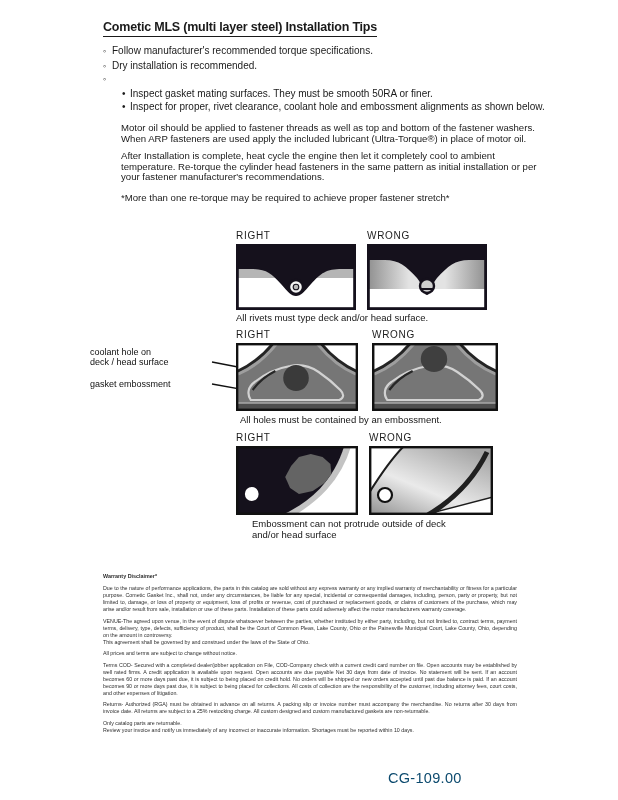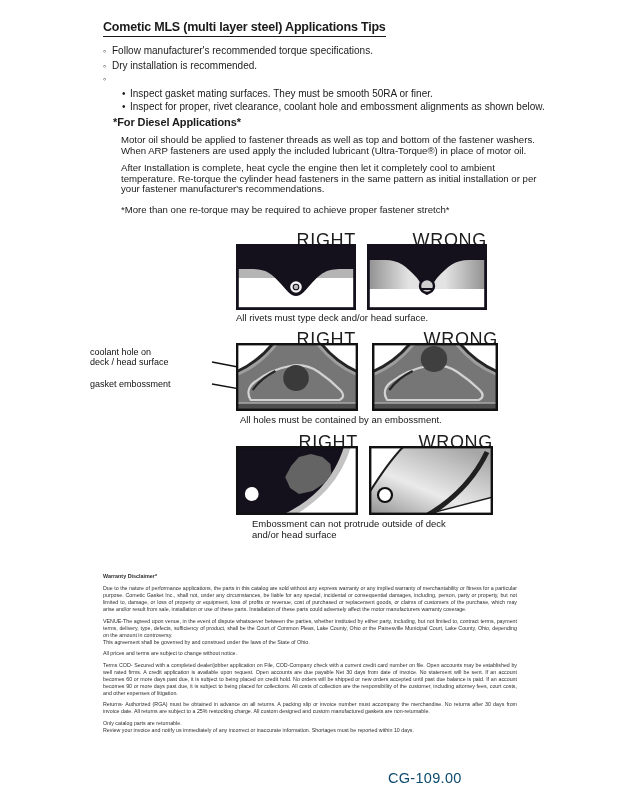--- a/index.html
+++ b/index.html
@@ -22,39 +22,39 @@
   .b-row.sub { padding-left:19px; }
   .b-row.sub .mark { font-size:10px; width:8px; }
 
   
   .diesel { left:113px; top:116px; width:428px; }
   .diesel h2 { font-size:11px; font-weight:bold; letter-spacing:-0.1px; }
   .diesel p  { font-size:9.6px; line-height:10.6px; margin-top:7px;margin-left:8px; }
   .diesel .note { margin-top:10px; }
 
   
-  .dg-label { font-size:18px; letter-spacing:0.7px; text-align:right; color:#1c1c1c; }
+  .dg-label { font-size:10px; letter-spacing:0.7px; text-align:left; color:#1c1c1c; }
   .dg-box { line-height:0; }
   .caption { font-size:9.5px; line-height:11px; color:#161616; }
   .callout { font-size:9px; line-height:10px; text-align:left; color:#111; }
 
   
   .disclaimer { left:103px; top:573px; width:414px; color:#2e2e2e; }
   .disclaimer .dh { font-size:5.4px; font-weight:bold; margin-bottom:6px; }
   .disclaimer p { font-size:5.3px; line-height:7px; text-align:justify; margin-bottom:4.5px; }
   .disclaimer p.tight { margin-bottom:0; }
 
   .code { left:388px; top:757px; font-size:14.5px; letter-spacing:0.3px; color:#0c4a6e;margin-top:13px; }
 </style>
 </head>
 <body>
 
 <div class="page">
 
-  <div class="abs title">Cometic MLS (multi layer steel) Applications Tips</div>
+  <div class="abs title">Cometic MLS (multi layer steel) Installation Tips</div>
 
   <div class="abs bullets">
     <div class="b-row">
       <span class="mark">◦</span>
       <span>Follow manufacturer's recommended torque specifications.</span>
     </div>
     <div class="b-row">
       <span class="mark">◦</span>
       <span>Dry installation is recommended.</span>
     </div>
@@ -65,21 +65,20 @@
       <span class="mark">•</span>
       <span>Inspect gasket mating surfaces.  They must be smooth 50RA or finer.</span>
     </div>
     <div class="b-row sub">
       <span class="mark">•</span>
       <span>Inspect for proper, rivet clearance, coolant hole and embossment alignments as shown below.</span>
     </div>
   </div>
 
   <div class="abs diesel">
-    <h2>*For Diesel Applications*</h2>
     <p>Motor oil should be applied to fastener threads as well as top and bottom of the fastener washers. When ARP fasteners are used apply the included lubricant (Ultra-Torque®) in place of motor oil.</p>
     <p>After Installation is complete, heat cycle the engine then let it completely cool to ambient temperature. Re-torque the cylinder head fasteners in the same pattern as initial installation or per your fastener manufacturer's recommendations.</p>
     <p class="note">*More than one re-torque may be required to achieve proper fastener stretch*</p>
   </div>
 
   <div class="abs dg-label" style="left:236px; top:230px; width:120px">RIGHT</div>
   <div class="abs dg-label" style="left:367px; top:230px; width:120px">WRONG</div>
 
   <div class="abs dg-box" style="left:236px; top:244px">
     <svg width="120" height="66" viewBox="0 0 120 66">

